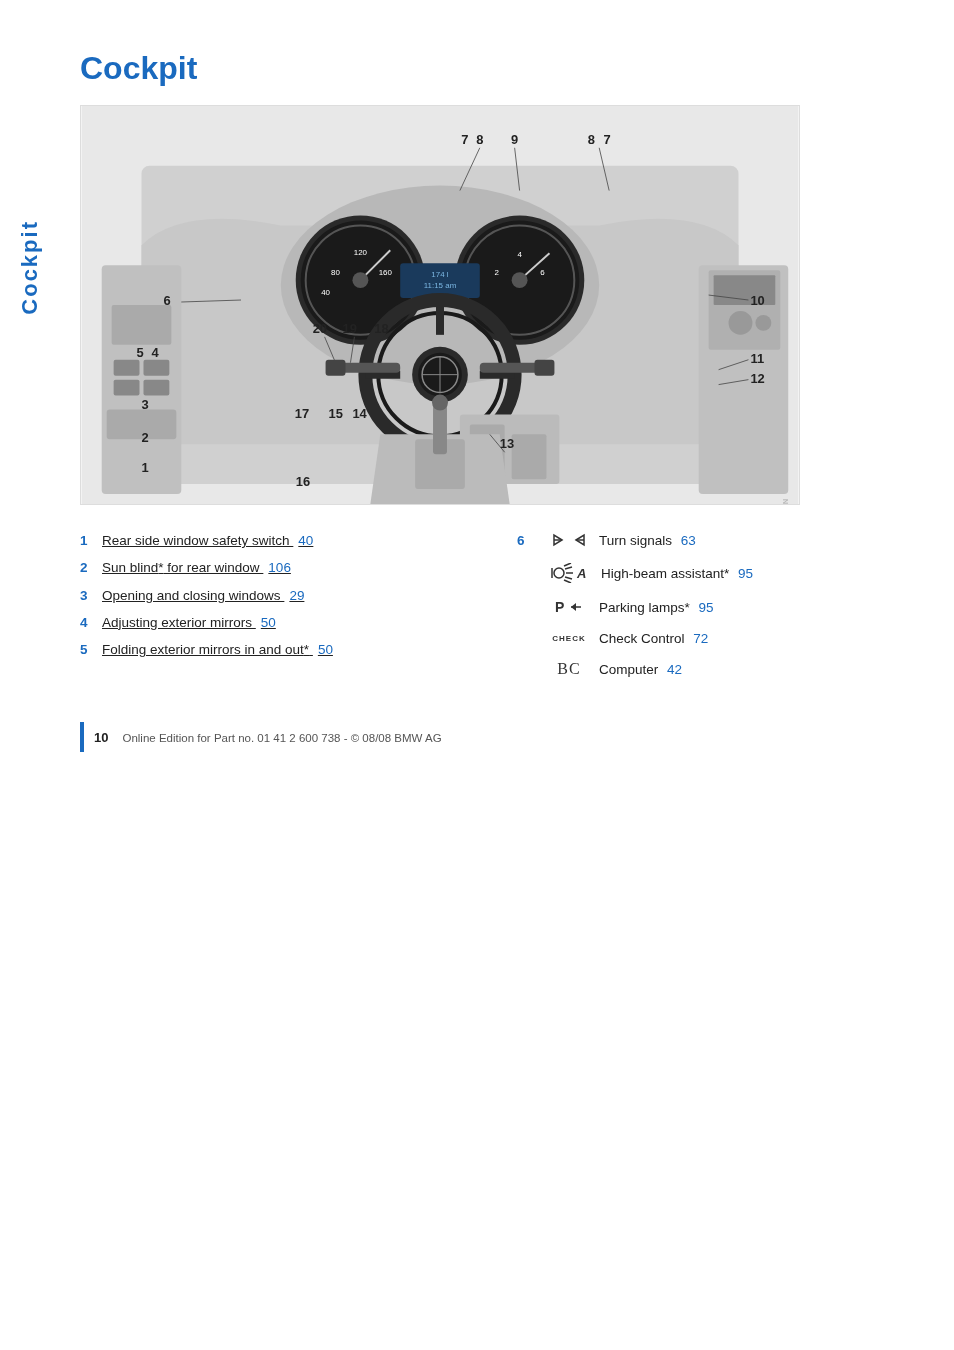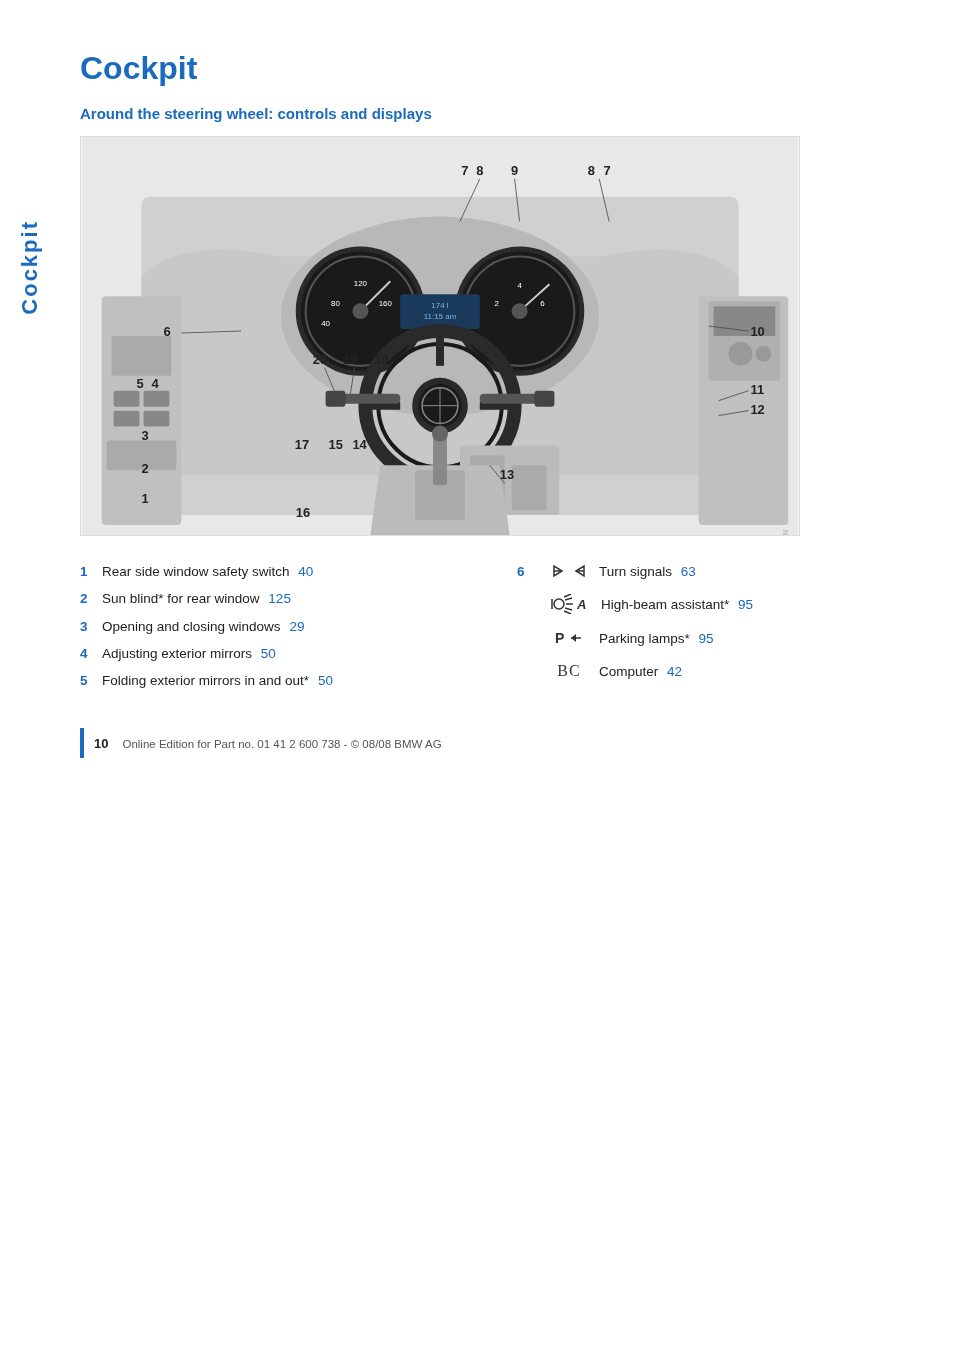--- a/index.html
+++ b/index.html
@@ -100,20 +100,21 @@
 
     .item-number {
       font-weight: bold;
       color: #1a6abf;
       min-width: 22px;
       flex-shrink: 0;
     }
 
     .item-text {
       color: #222;
+      text-decoration: underline;
     }
 
     .item-page {
       color: #1a6abf;
       margin-left: 5px;
     }
 
     .item-asterisk {
       color: #222;
     }
@@ -204,21 +205,20 @@
 <div class="page-container">
 
   <div class="sidebar">
     <span class="sidebar-text">Cockpit</span>
   </div>
 
   <div class="main-content">
 
     <h1 class="page-title">Cockpit</h1>
 
-    <h2 class="section-heading">Around the steering wheel: controls and displays</h2>
 
     <div class="cockpit-image-container">
       <svg class="cockpit-svg" viewBox="0 0 720 400" xmlns="http://www.w3.org/2000/svg">
 
         <rect width="720" height="400" fill="#e8e8e8"></rect>
 
         <rect x="60" y="60" width="600" height="320" rx="8" fill="#d0d0d0"></rect>
 
         <path d="M60,140 Q100,100 200,120 L520,120 Q620,100 660,140 L660,340 L60,340 Z" fill="#c8c8c8"></path>
 
@@ -355,21 +355,21 @@
         <div class="list-item">
           <span class="item-number">1</span>
           <span class="item-text">
             Rear side window safety switch <span class="item-page">40</span>
           </span>
         </div>
 
         <div class="list-item">
           <span class="item-number">2</span>
           <span class="item-text">
-            Sun blind<span class="item-asterisk">*</span> for rear window <span class="item-page">125</span>
+            Sun blind<span class="item-asterisk">*</span> for rear window <span class="item-page">106</span>
           </span>
         </div>
 
         <div class="list-item">
           <span class="item-number">3</span>
           <span class="item-text">
             Opening and closing windows <span class="item-page">29</span>
           </span>
         </div>
 
@@ -442,20 +442,29 @@
 
               <line x1="18" y1="10" x2="28" y2="10" stroke="#333" stroke-width="1.5"></line>
               <polygon points="18,10 23,6 23,14" fill="#333"></polygon>
             </svg>
           </span>
           <span class="right-item-text">
             Parking lamps<span class="item-asterisk">*</span> <span class="right-item-page">95</span>
           </span>
         </div>
 
+        <div class="right-item">
+          <span class="right-item-number"></span>
+          <span class="right-item-icon">
+            <span class="check-text">CHECK</span>
+          </span>
+          <span class="right-item-text">
+            Check Control <span class="right-item-page">72</span>
+          </span>
+        </div>
 
         <div class="right-item">
           <span class="right-item-number"></span>
           <span class="right-item-icon">
             <span class="bc-text">BC</span>
           </span>
           <span class="right-item-text">
             Computer <span class="right-item-page">42</span>
           </span>
         </div>

